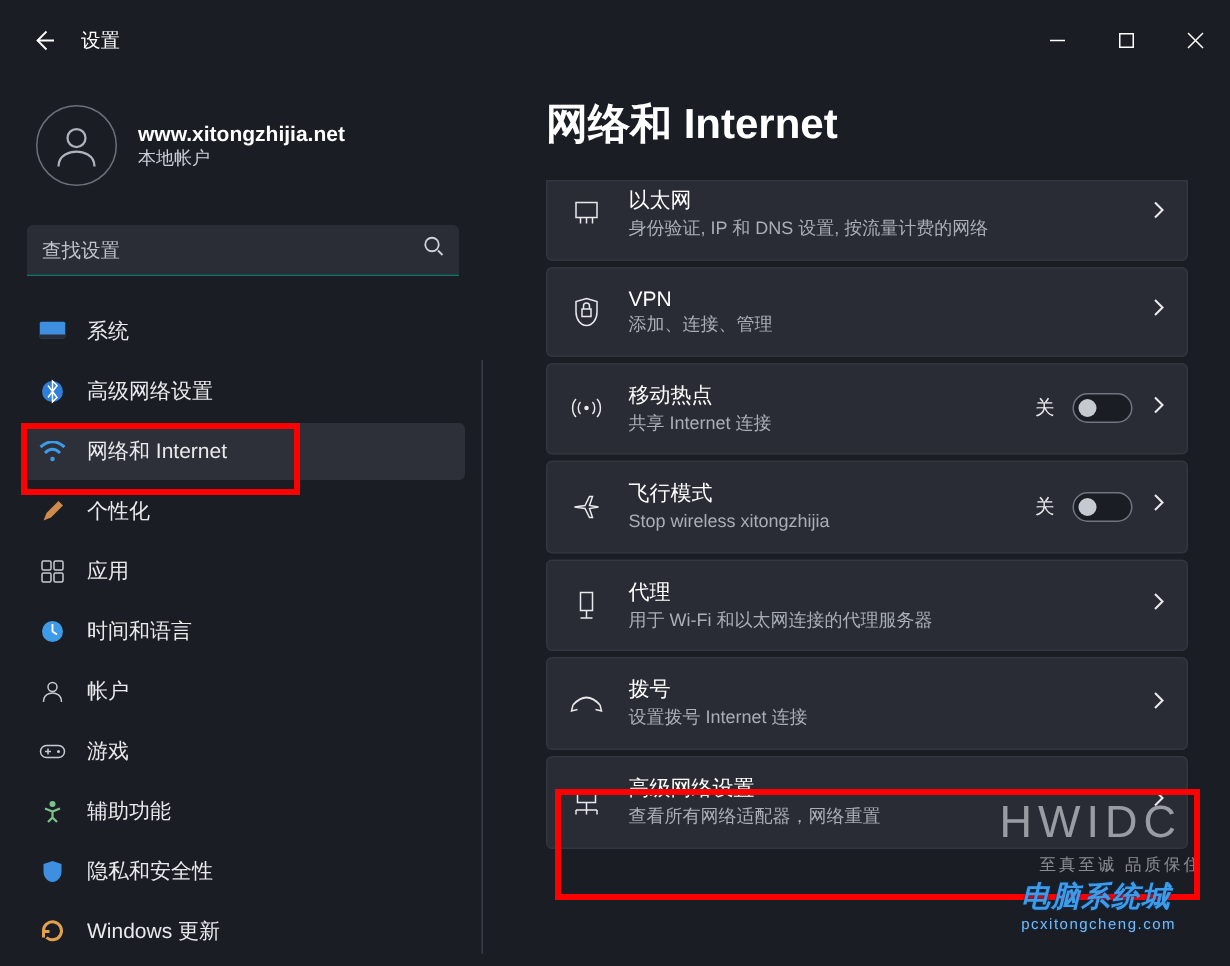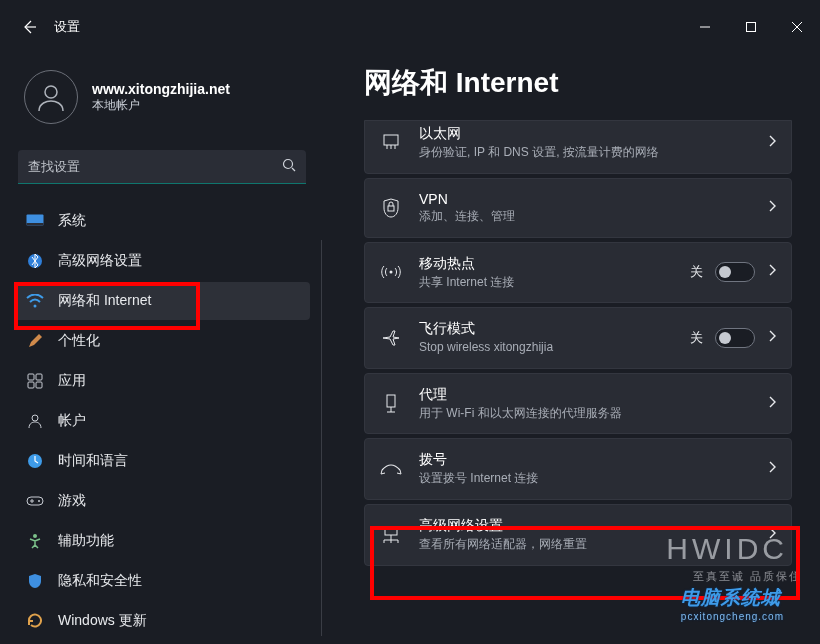--- a/index.html
+++ b/index.html
@@ -252,34 +252,34 @@
               <rect x="9" y="1" width="6" height="6" rx="1" stroke="#c7cbd2" fill="none"></rect>
               <rect x="1" y="9" width="6" height="6" rx="1" stroke="#c7cbd2" fill="none"></rect>
               <rect x="9" y="9" width="6" height="6" rx="1" stroke="#c7cbd2" fill="none"></rect>
             </svg>
           </span>
         <span>应用</span>
       </div>
       <div class="nav-item">
         <span class="nav-icon">
             <svg width="16" height="16" viewBox="0 0 16 16">
+              <circle cx="8" cy="8" r="7" fill="#3e9be8"></circle>
+              <path d="M8 3 V8 L11 10" stroke="#fff" stroke-width="1.2" fill="none"></path>
+            </svg>
+          </span>
+        <span>时间和语言</span>
+      </div>
+      <div class="nav-item">
+        <span class="nav-icon">
+            <svg width="16" height="16" viewBox="0 0 16 16">
               <circle cx="8" cy="5" r="3" stroke="#c7cbd2" fill="none"></circle>
               <path d="M2 15 C2 10 6 9 8 9 C10 9 14 10 14 15" stroke="#c7cbd2" fill="none"></path>
             </svg>
           </span>
         <span>帐户</span>
-      </div>
-      <div class="nav-item">
-        <span class="nav-icon">
-            <svg width="16" height="16" viewBox="0 0 16 16">
-              <circle cx="8" cy="8" r="7" fill="#3e9be8"></circle>
-              <path d="M8 3 V8 L11 10" stroke="#fff" stroke-width="1.2" fill="none"></path>
-            </svg>
-          </span>
-        <span>时间和语言</span>
       </div>
       <div class="nav-item">
         <span class="nav-icon">
             <svg width="18" height="12" viewBox="0 0 18 12">
               <rect x="1" y="2" width="16" height="8" rx="4" stroke="#c7cbd2" fill="none"></rect>
               <circle cx="13" cy="6" r="1" fill="#c7cbd2"></circle>
               <path d="M4 6 H8 M6 4 V8" stroke="#c7cbd2"></path>
             </svg>
           </span>
         <span>游戏</span>

